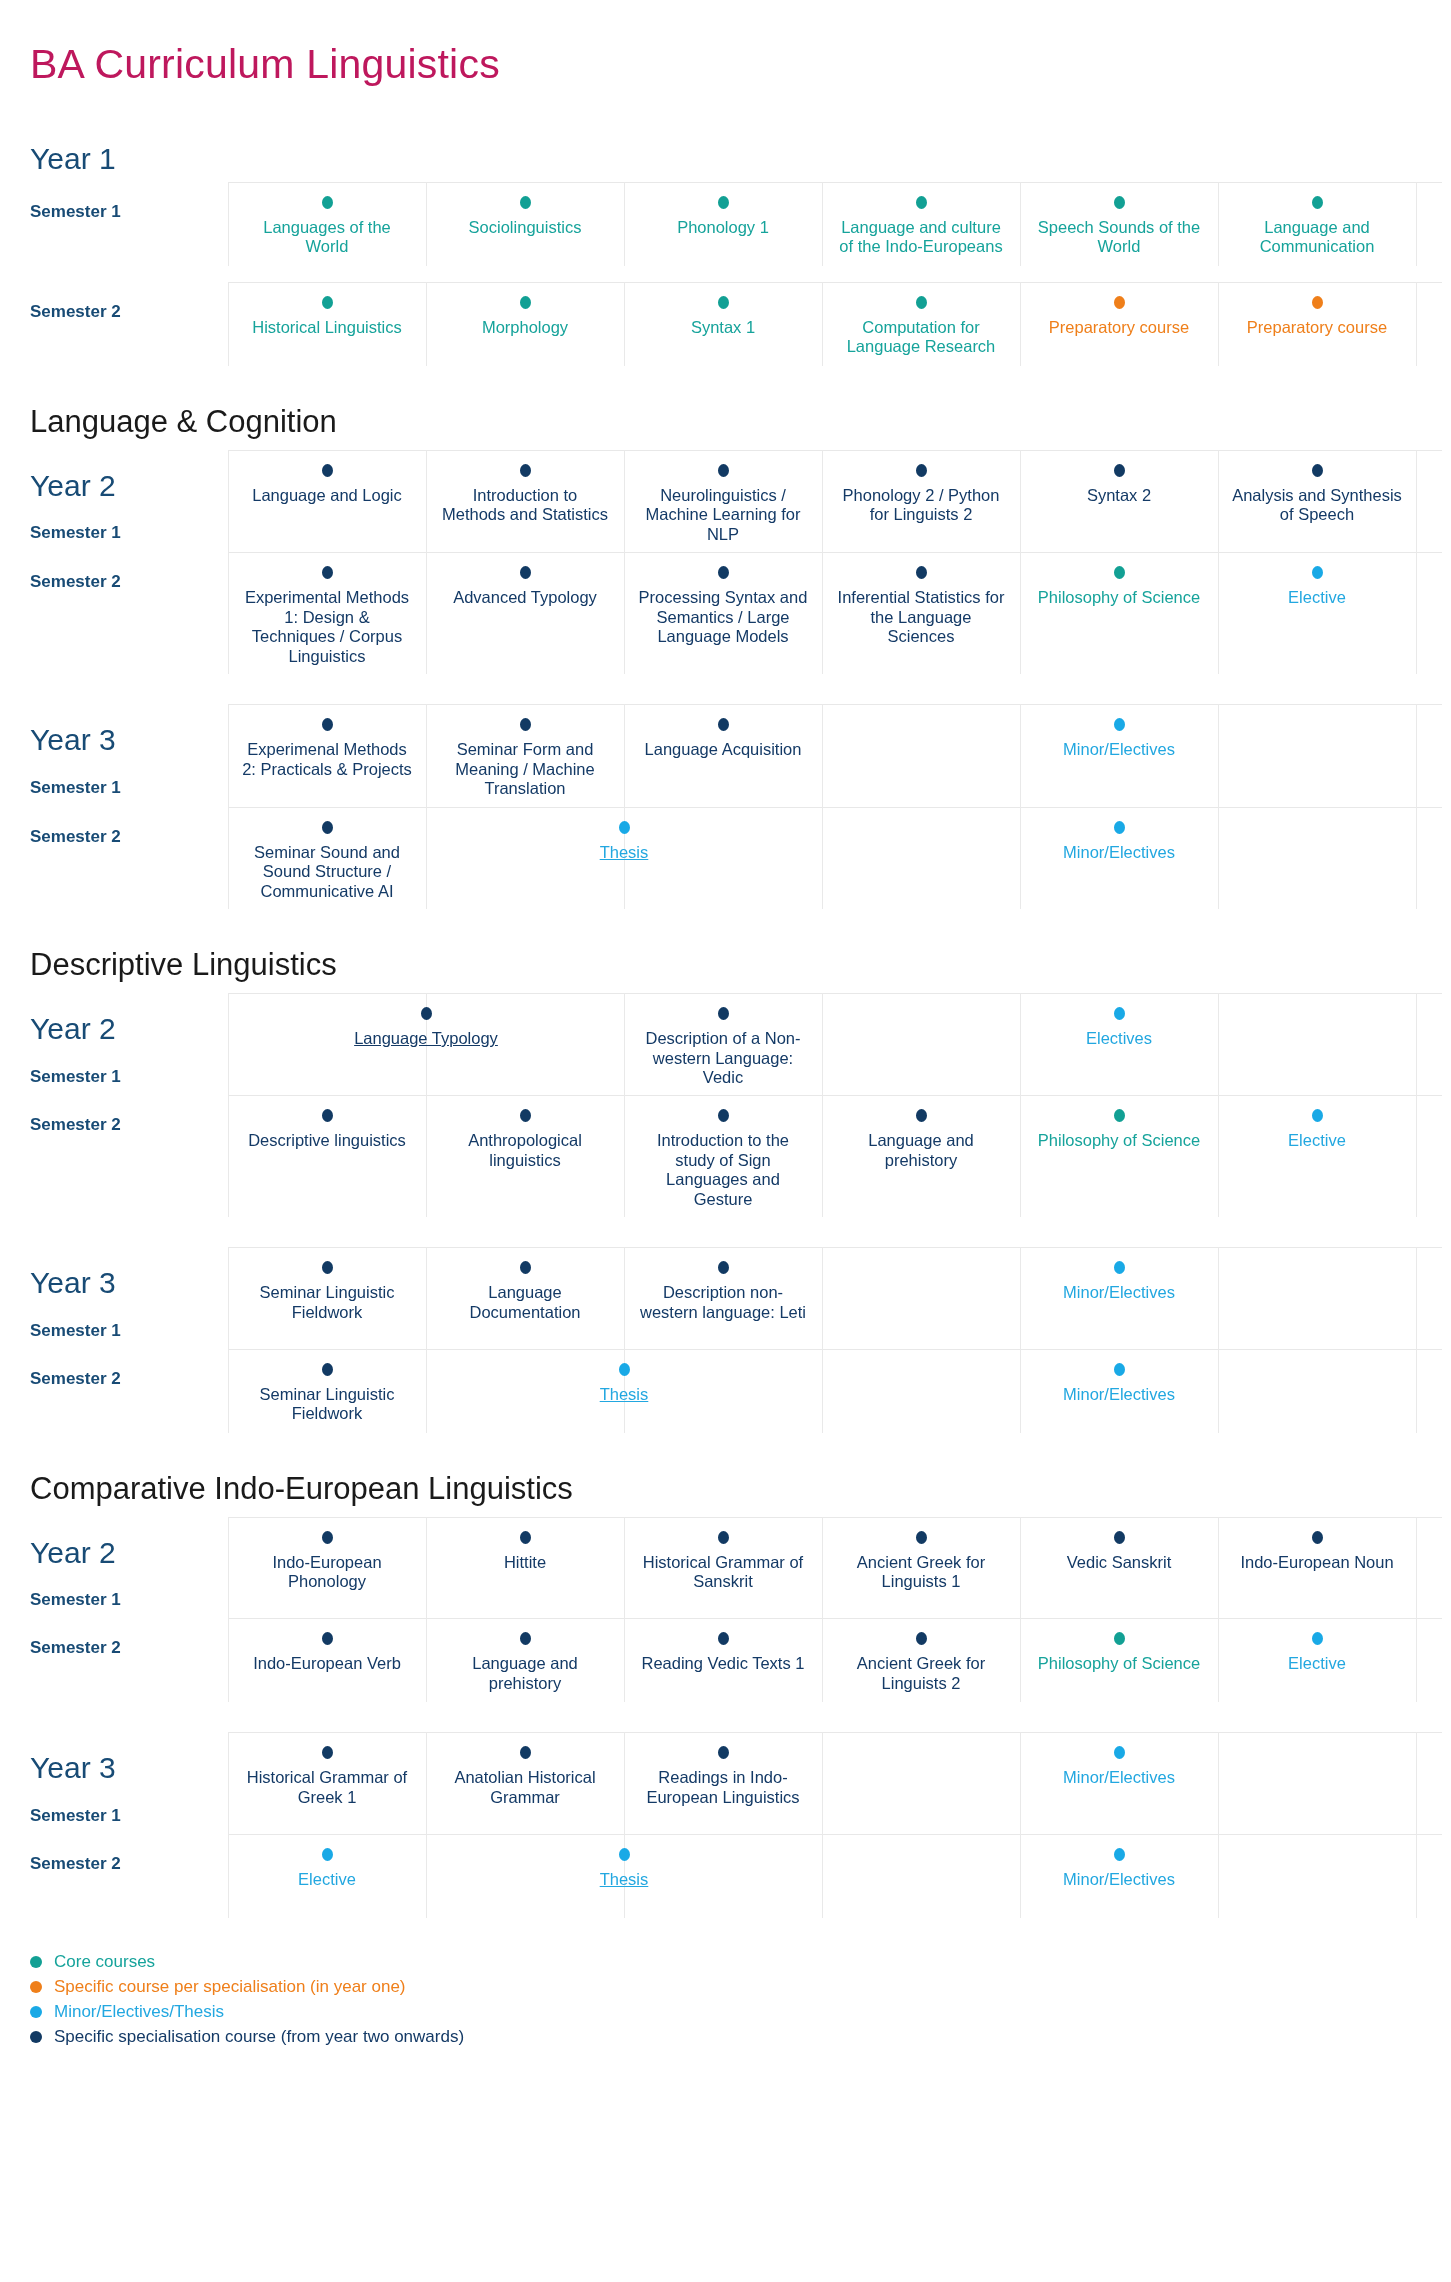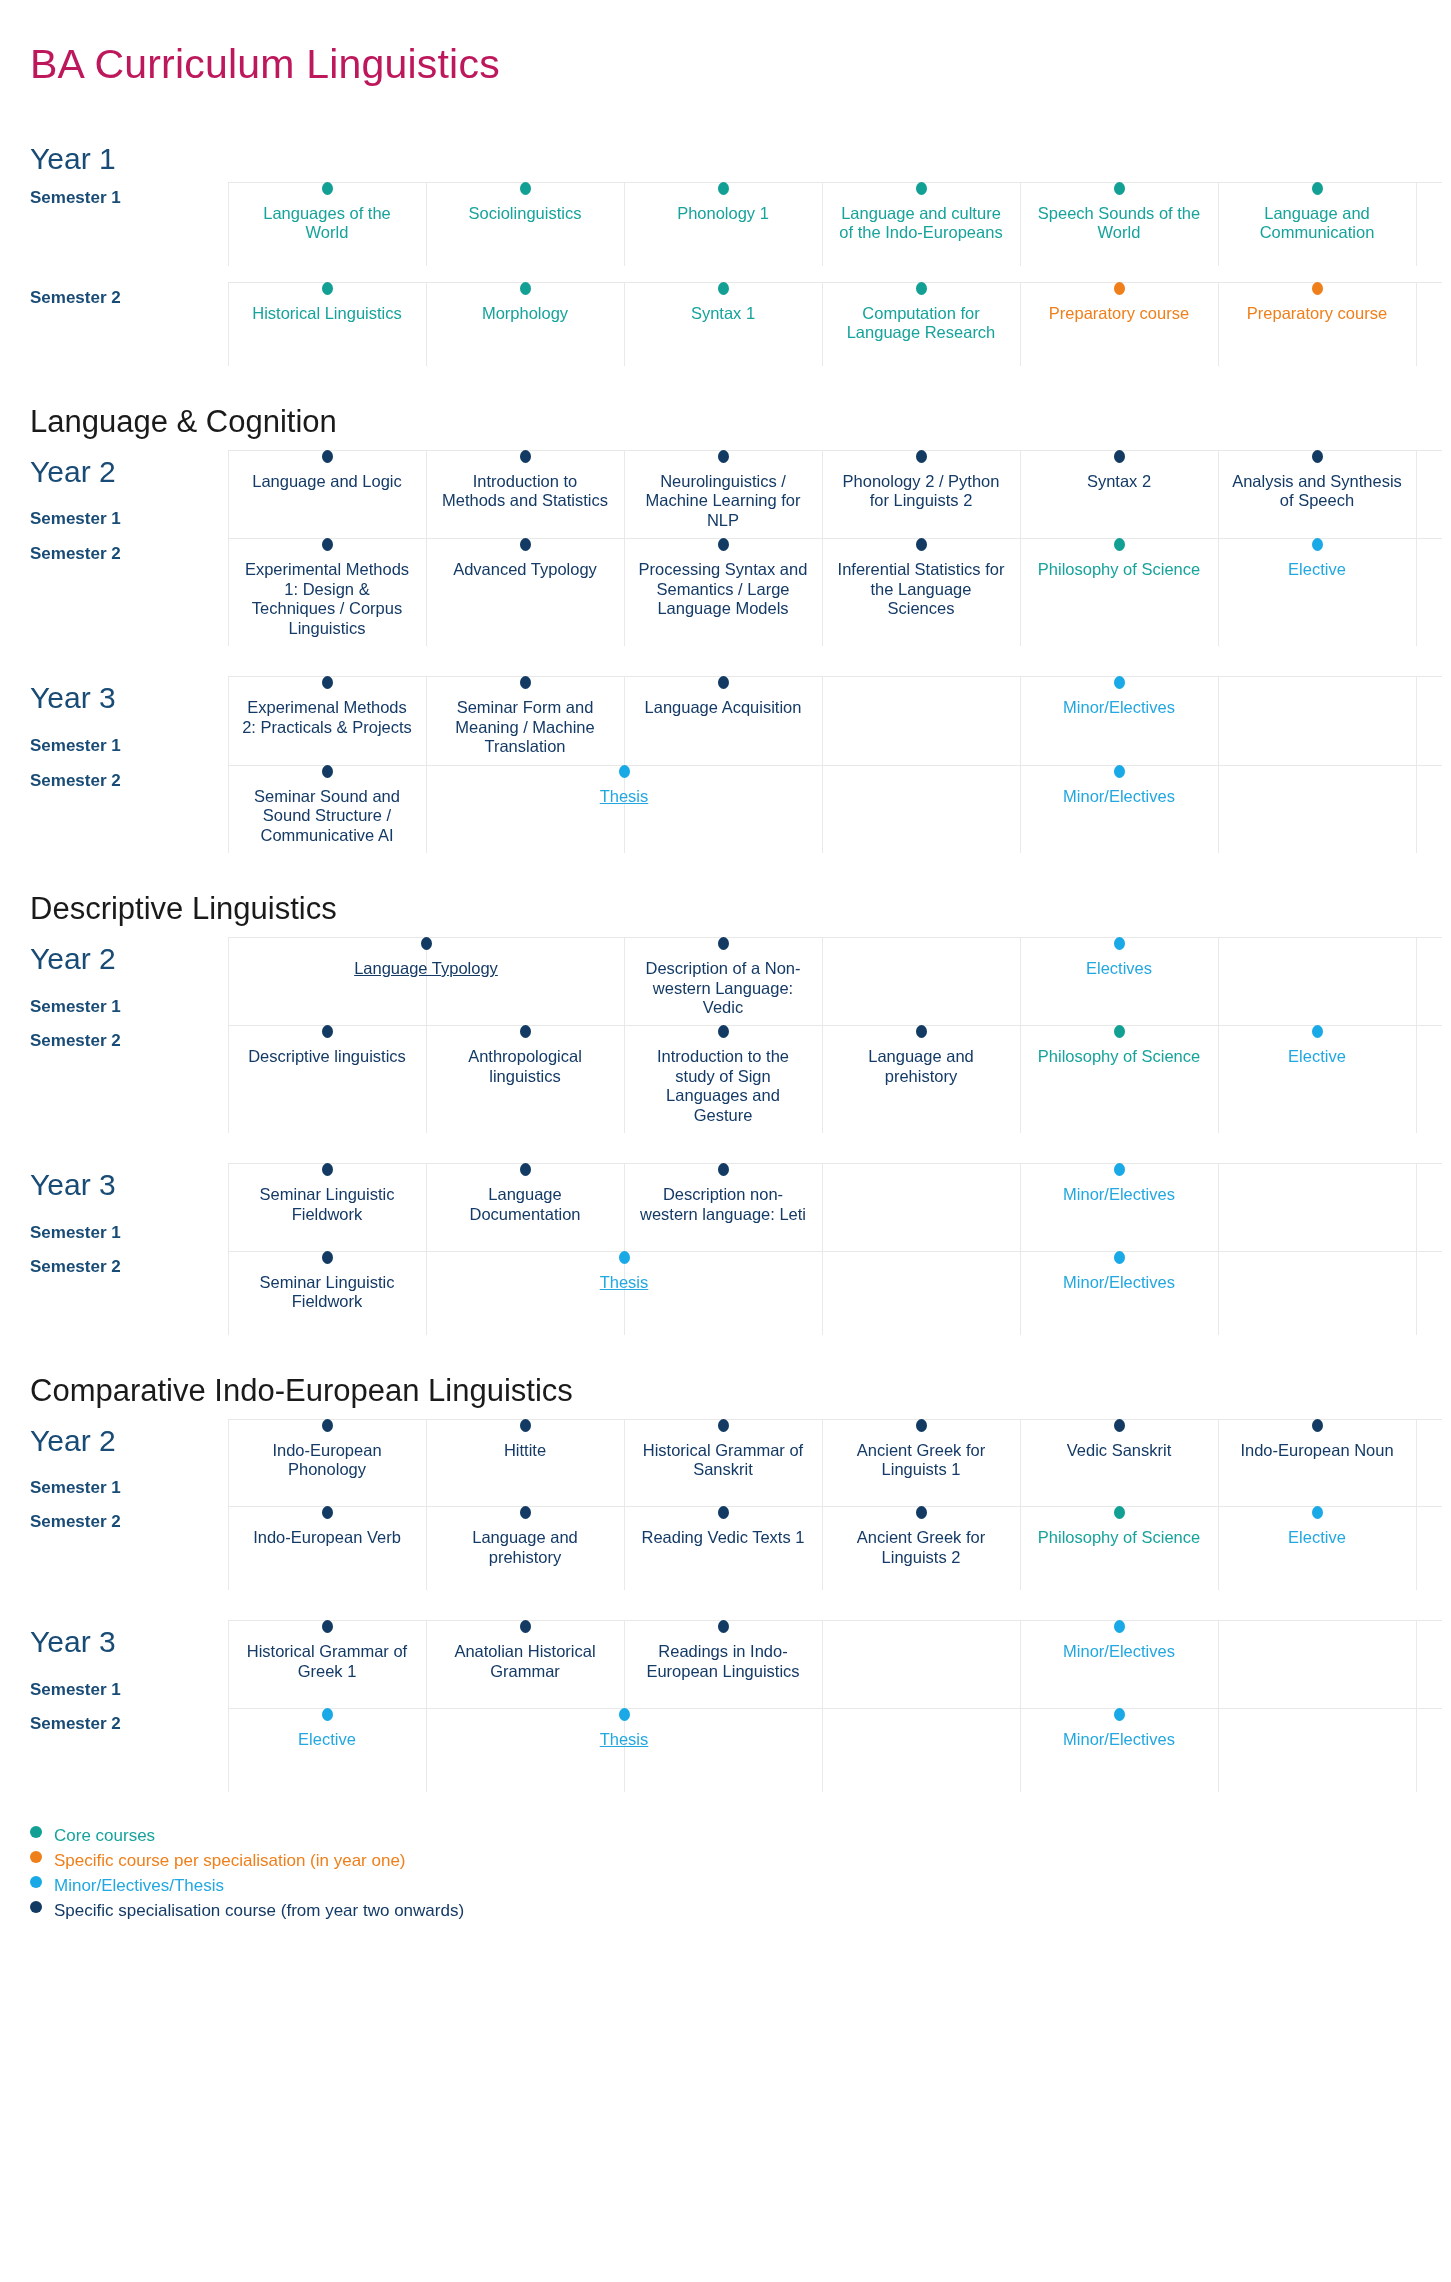--- a/index.html
+++ b/index.html
@@ -76,35 +76,35 @@
   .cell .dot {
     display:block;
     width: 11px; height: 13px;
     border-radius: 50%;
     margin: 0 auto 9px auto;
   }
   .cell.wide2 { grid-column: span 2; text-decoration: underline; }
   .cell.wide3 { grid-column: span 3; }
 
   
-  .semrow { padding-bottom: 8px; min-height: 84px; }
+  .semrow { padding-top: 14px; padding-bottom: 8px; min-height: 84px; }
 
   
   .c-core   { color:#16a39b; }
   .c-prep   { color:#ef7f1a; }
   .c-minor  { color:#22a7e0; }
   .c-spec   { color:#143a66; }
   .d-core   { background:#12a094; }
   .d-prep   { background:#ef7f1a; }
   .d-minor  { background:#19a9e6; }
   .d-spec   { background:#123a63; }
 
   
   .legend { padding: 18px 0 0 30px; }
-  .legend-item { display:flex; margin-bottom: 5px; }
+  .legend-item { display:flex; align-items:center; margin-bottom: 5px; }
   .legend-dot { width:12px; height:12px; border-radius:50%; margin-right:12px; flex:0 0 auto; }
   .legend-text { font-size: 17px; }
 
   .spacer-sm { height: 16px; }
   .spacer-md { height: 30px; }
 </style>
 </head>
 <body>
 
 <div class="page">

